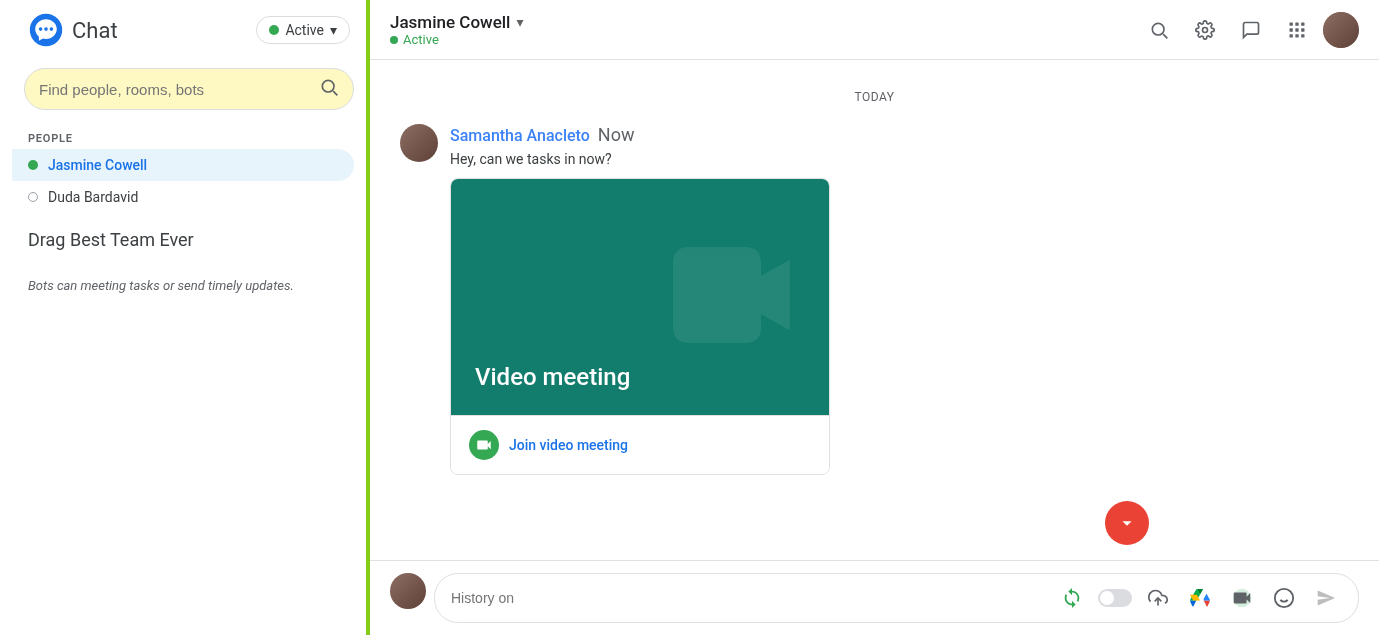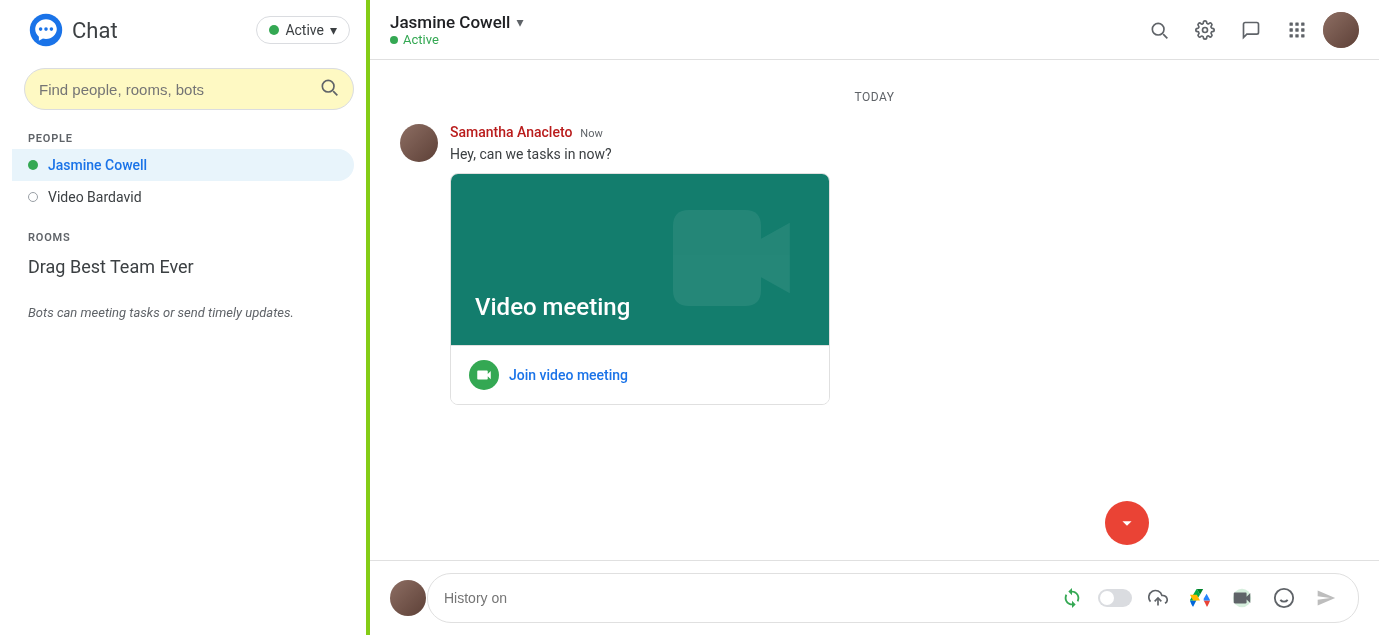--- a/index.html
+++ b/index.html
@@ -292,27 +292,27 @@
     }
 
     .msg-header {
       display: flex;
       align-items: baseline;
       gap: 8px;
       margin-bottom: 4px;
     }
 
     .msg-sender {
-      font-size: 14px;
+      font-size: 16px;
       font-weight: 500;
-      color: #b91c1c;
+      color: #3b82f6;
     }
 
     .msg-time {
-      font-size: 11px;
+      font-size: 18px;
       color: #5f6368;
     }
 
     .msg-text {
       font-size: 14px;
       color: #3c4043;
       line-height: 1.5;
     }
 
     
@@ -321,21 +321,21 @@
       border-radius: 8px;
       overflow: hidden;
       width: 380px;
       margin-top: 8px;
     }
 
     #video-card-banner {
       background: #137d6d;
       padding: 24px 24px;
       position: relative;
-      height: 171px;
+      height: 236px;
       display: flex;
       flex-direction: column;
       justify-content: flex-end;
       overflow: hidden;
     }
 
     #video-bg-icon {
       position: absolute;
       right: 20px;
       top: 50%;
@@ -396,22 +396,21 @@
       justify-content: center;
       cursor: pointer;
       z-index: 10;
     }
 
     
     #input-area {
       padding: 12px 20px;
       border-top: 1px solid #e0e0e0;
       display: flex;
-      align-items: center;
-      gap: 1px;
+      gap: 8px;
     }
 
     #input-avatar {
       width: 36px;
       height: 36px;
       border-radius: 50%;
       background: #8d6e63;
       flex-shrink: 0;
     }
 
@@ -508,25 +507,24 @@
   </div>
 
   <div class="section-label">PEOPLE</div>
   <ul class="people-list">
     <li class="people-item active">
       <div class="person-dot online"></div>
       <span>Jasmine Cowell</span>
     </li>
     <li class="people-item">
       <div class="person-dot offline"></div>
-      <span>Video Bardavid</span>
+      <span>Duda Bardavid</span>
     </li>
   </ul>
 
-  <div class="section-label">ROOMS</div>
   <ul class="rooms-list">
     <li class="rooms-item">Drag Best Team Ever</li>
   </ul>
 
   <div class="bots-section">
     <p class="bots-description">Bots can meeting tasks or send timely updates.</p>
   </div>
 </div>
 
 <div id="main" style="position:relative;">

